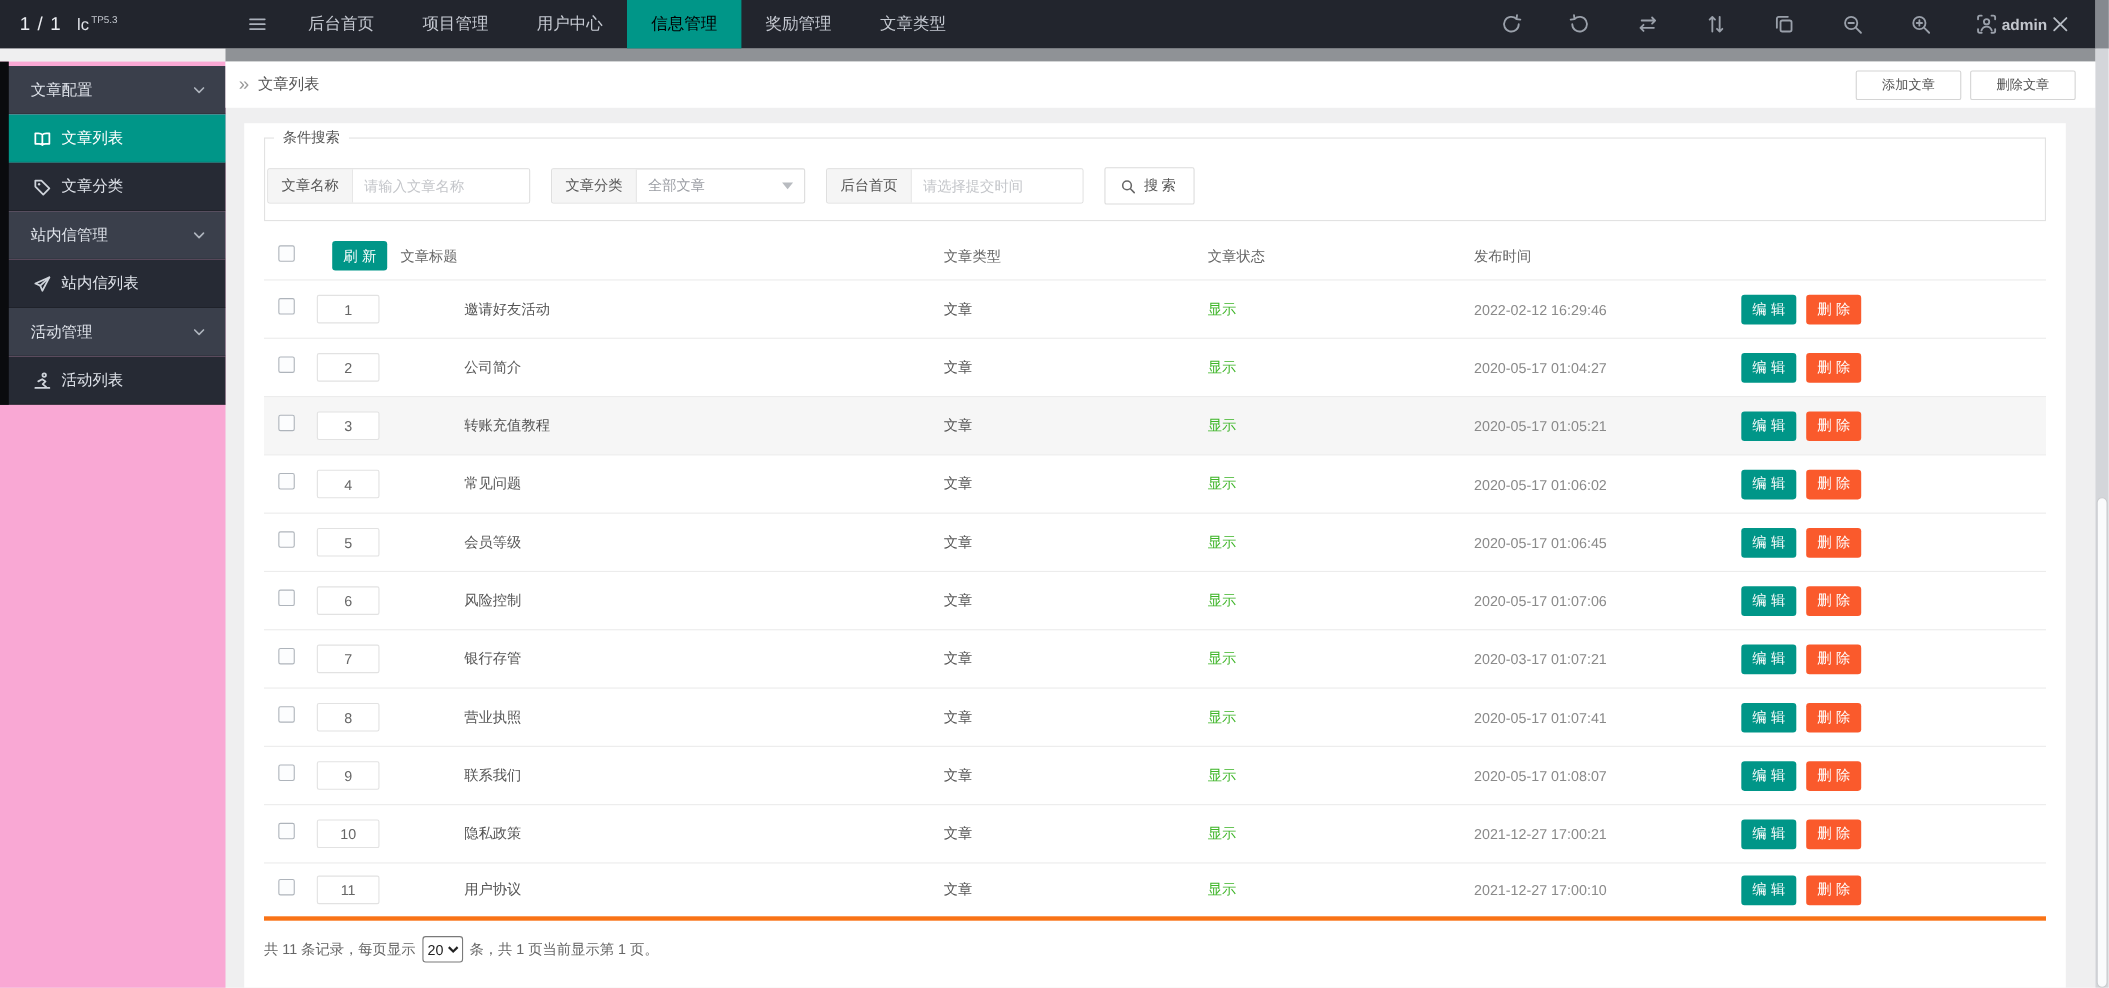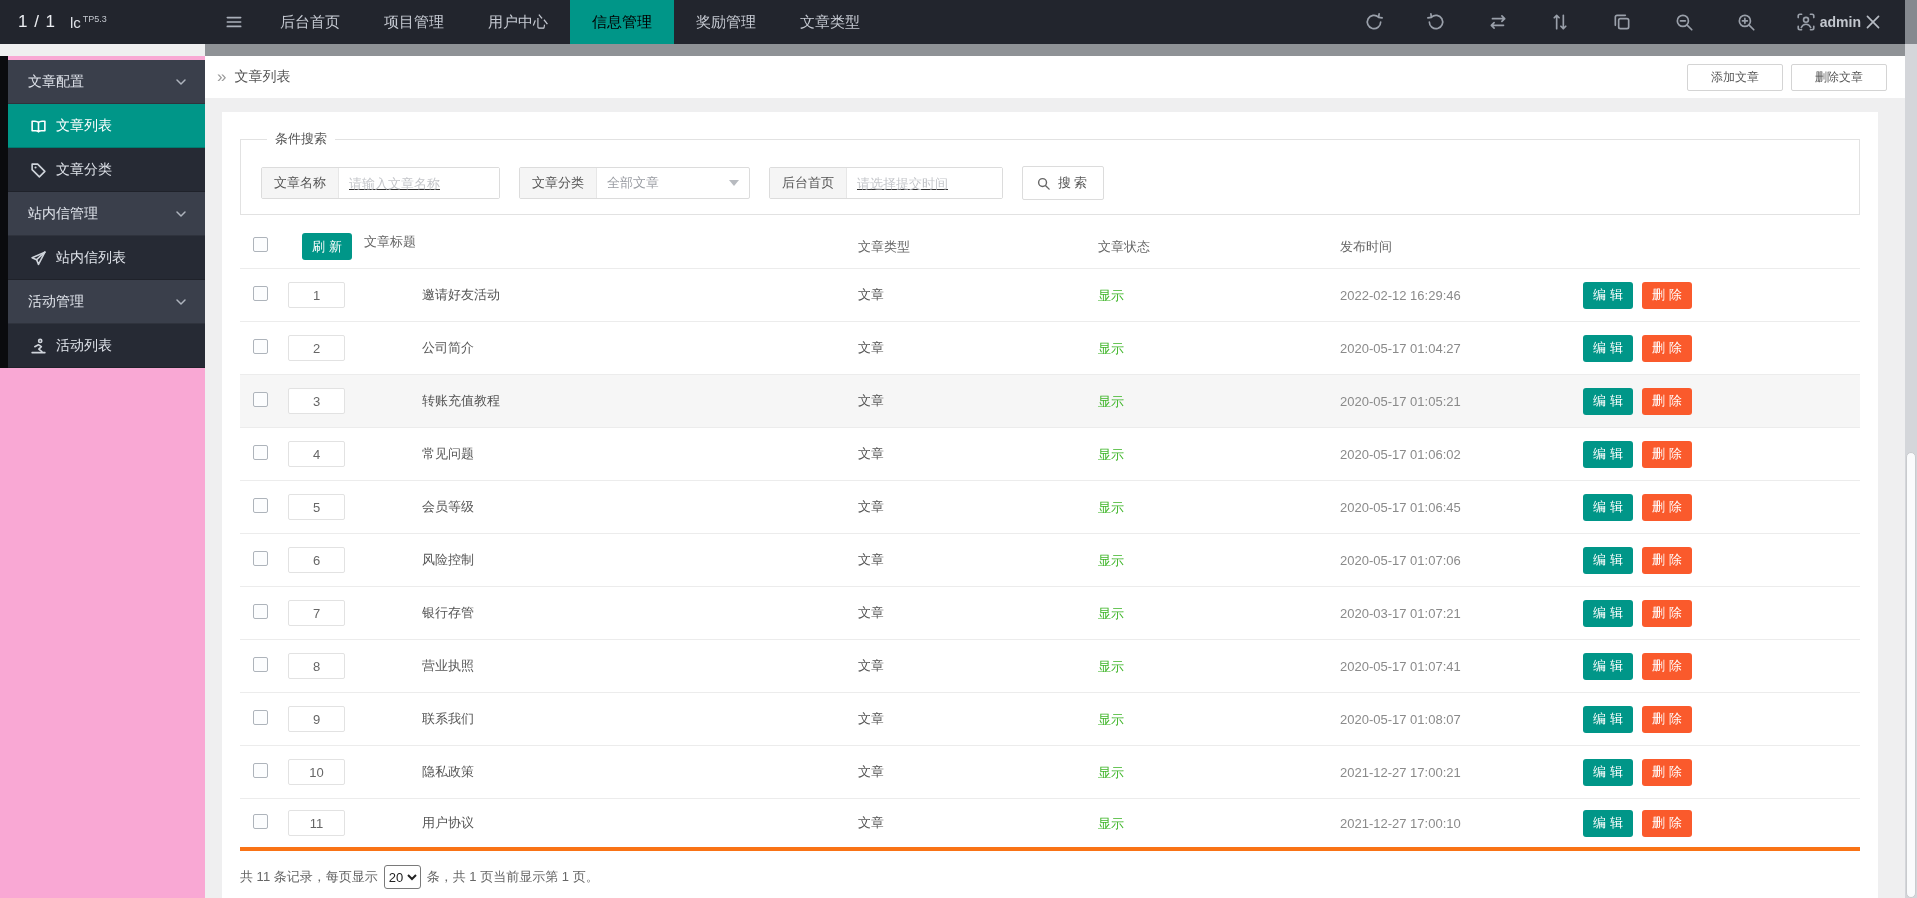--- a/index.html
+++ b/index.html
@@ -48,46 +48,46 @@
 .crumbbar{ height:42px; background:#fff; display:flex; align-items:center; padding:0 18px 0 12px; }
 .crumb-symbol{ color:#9a9a9a; font-size:17px; margin-right:8px; }
 .crumb-title{ color:#555; font-size:14px; }
 .crumb-actions{ margin-left:auto; display:flex; gap:8px; }
 .pg-btn{ height:27px; padding:0 23px; background:#fff; border:1px solid #d4d4d4; border-radius:2px;
   color:#555; font-size:12px; cursor:pointer; font-family:inherit; }
 
 .card{ margin:14px 27px 0 17px; background:#fff; height:786px; padding:0 18px; overflow:hidden; }
 
 
-fieldset.search{ margin-top:18px; border:1px solid #e2e2e2; padding:18px 20px 14px; }
+fieldset.search{ margin-top:4px; border:1px solid #e2e2e2; padding:18px 2px 14px; }
 fieldset.search legend{ font-size:13px; color:#555; padding:0 8px; margin-left:6px; }
 .fields{ display:flex; align-items:center; gap:19px; }
 .fgroup{ display:flex; height:32px; border:1px solid #dcdcdc; border-radius:2px; background:#fff; align-items:stretch; }
 .flabel{ display:flex; align-items:center; padding:0 12px; background:#f5f5f5; border-right:1px solid #e7e7e7;
   color:#555; font-size:13px; white-space:nowrap; }
-.finput{ border:none; outline:none; padding:0 10px; font-size:13px; color:#333; width:160px; font-family:inherit; background:#fff;text-decoration:underline; }
+.finput{ border:none; outline:none; padding:0 10px; font-size:13px; color:#333; width:160px; font-family:inherit; background:#fff; }
 .finput::placeholder{ color:#c4c6ca; }
 .finput.date{ width:155px; }
 .fselect{ display:flex; align-items:center; justify-content:space-between; width:152px; padding:0 10px;
   color:#9a9da3; font-size:13px; cursor:pointer; }
 .caret{ width:0; height:0; border-left:5px solid transparent; border-right:5px solid transparent; border-top:6px solid #b8bbc0; }
 .search-btn{ height:34px; padding:0 13px; display:flex; align-items:center; gap:7px; background:#fff;
   border:1px solid #dcdcdc; border-radius:2px; font-size:13px; color:#555; letter-spacing:3px; cursor:pointer; font-family:inherit; }
 .search-btn .mi{ width:15px; height:15px; margin:0; color:#666; }
 
 
 .table{ margin-top:10px; }
 .thead,.trow{ display:grid; grid-template-columns:36px 130px 452px 240px 242px 243px 1fr; align-items:center; }
 .thead{ height:43px; }
 .trow{ height:53px; border-top:1px solid #ececec; }
 .trow:last-child{ border-bottom:4px solid #f97316; }
 .trow.hover{ background:#f6f6f6; }
 .checkbox{ width:15px; height:15px; border:1px solid #aeb4bb; border-radius:2px; background:#fcfdfe;
   display:inline-block; margin-left:13px; cursor:pointer; }
-.hmerge{ grid-column:2/4; display:flex; align-items:flex-start; gap:12px; }
+.hmerge{ grid-column:2/4; display:flex; align-items:center; gap:12px; }
 .hlabel{ font-size:13px; color:#666; }
 .btn{ height:27px; padding:0 6px 0 10px; border:none; border-radius:3px; color:#fff; font-size:13px;
   letter-spacing:4px; cursor:pointer; font-family:inherit; white-space:nowrap; }
 .refresh-btn{ background:var(--accent); margin-left:26px; }
 .idbox{ margin-left:12px; width:57px; height:26px; border:1px solid #e2e2e2; border-radius:2px; color:#666;
   font-size:13px; display:inline-flex; align-items:center; justify-content:center; background:#fff; }
 .c3{ padding-left:16px; font-size:13px; color:#555; }
 .c4{ font-size:13px; color:#555; }
 .status{ color:var(--green); font-size:13px; cursor:pointer; text-decoration:none; }
 .c6{ font-size:13px; color:#8a8a8a; }

